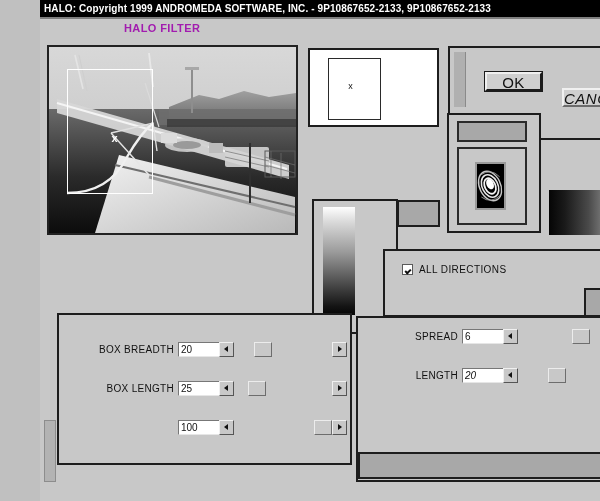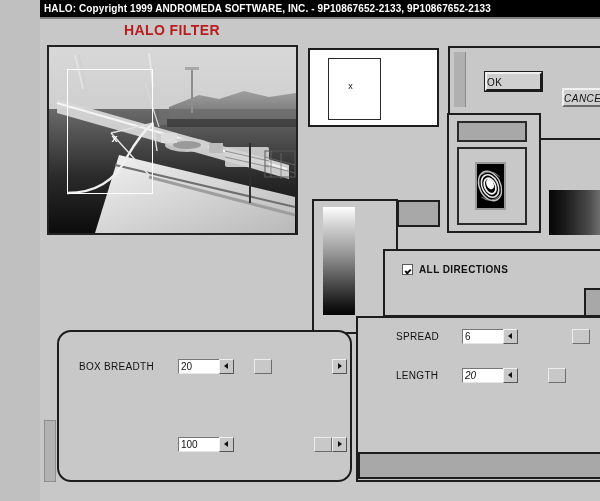--- a/index.html
+++ b/index.html
@@ -18,21 +18,21 @@
     font-size:10px;font-weight:bold;line-height:17px;
     padding-left:4px;box-sizing:border-box;white-space:nowrap;
     letter-spacing:.1px;overflow:hidden;
   }
   .titlebar-underline{
     position:absolute;left:0;top:17px;width:600px;height:2px;background:#7f7f7f;
   }
 
   .dialog-heading{
     position:absolute;left:84px;top:22px;
-    font-size:14px;font-weight:bold;color:#b91c1c;letter-spacing:.4px;
+    font-size:11px;font-weight:bold;color:#a21caf;letter-spacing:.4px;
   }
 
   
   .preview-frame{
     position:absolute;left:7px;top:45px;width:251px;height:190px;
     box-sizing:border-box;border:2px solid #222;background:#555;overflow:hidden;
   }
   .photo{position:absolute;left:0;top:0;width:100%;height:100%;}
   .sel-rect{
     position:absolute;left:18px;top:22px;width:86px;height:125px;
@@ -62,21 +62,21 @@
   .btn-group{
     position:absolute;left:408px;top:46px;width:186px;height:94px;
     box-sizing:border-box;border:2px solid #1d1d1d;background:#c8c8c8;
   }
   .btn-group-tab{
     position:absolute;left:4px;top:4px;width:11px;height:55px;background:#b0b0b0;
     border-right:1px solid #8a8a8a;
   }
   .btn{
     position:absolute;height:19px;background:#cfcfcf;
-    font-size:10px;color:#111;text-align:left;line-height:17px;
+    font-size:15px;color:#111;text-align:center;line-height:17px;
     box-sizing:border-box;letter-spacing:.5px;cursor:default;
   }
   .btn-ok{
     left:35px;top:24px;width:57px;
     border:2px solid;border-color:#f0f0f0 #1b1b1b #1b1b1b #f0f0f0;
     outline:1px solid #1b1b1b;outline-offset:0px;
   }
   .btn-cancel{
     left:112px;top:40px;width:52px;
     border:2px solid;border-color:#f0f0f0 #6b6b6b #6b6b6b #f0f0f0;font-style:italic;
@@ -126,36 +126,36 @@
   .chk-row{position:absolute;left:17px;top:13px;display:flex;align-items:center;gap:6px;}
   .chk{
     width:11px;height:11px;background:#fff;box-sizing:border-box;
     border:1px solid #5a5a5a;position:relative;
   }
   .chk::after{
     content:"";position:absolute;left:2px;top:4px;width:4px;height:2px;
     border-left:2px solid #111;border-bottom:2px solid #111;
     transform:rotate(-45deg);
   }
-  .chk-label{font-size:10px;color:#111;letter-spacing:.4px;font-weight:bold;}
+  .chk-label{font-size:10px;color:#111;letter-spacing:.4px;}
   .dir-grey-tab{
     position:absolute;left:199px;top:37px;width:50px;height:29px;
     background:#a8a8a8;box-sizing:border-box;border:2px solid #1d1d1d;
   }
 
   
   .param-panel{
     position:absolute;box-sizing:border-box;border:2px solid #1d1d1d;background:#c8c8c8;
   }
-  .panel-left{left:17px;top:330px;width:295px;height:152px;border-radius:14px;}
+  .panel-left{left:17px;top:313px;width:295px;height:152px;}
   .panel-right{left:316px;top:316px;width:278px;height:166px;}
 
   .param-row{position:absolute;height:16px;left:0;width:100%;}
   .param-label{
-    position:absolute;font-size:10px;color:#111;text-align:left;
+    position:absolute;font-size:10px;color:#111;text-align:right;
     letter-spacing:.3px;line-height:16px;white-space:nowrap;
   }
   .param-value{
     position:absolute;height:15px;width:42px;background:#fff;
     box-sizing:border-box;border:1px solid;border-color:#777 #e6e6e6 #e6e6e6 #777;
     font-size:10px;color:#111;line-height:13px;padding-left:2px;overflow:hidden;
   }
   .spin-left{
     position:absolute;width:15px;height:15px;background:#c8c8c8;
     box-sizing:border-box;border:1px solid;border-color:#f0f0f0 #555 #555 #f0f0f0;
@@ -318,20 +318,29 @@
     <div class="param-row" style="top:27px;">
       <div class="param-label" style="left:20px;width:95px;">BOX BREADTH</div>
       <div class="param-value" style="left:119px;top:0;">20</div>
       <div class="spin-left" style="left:160px;top:0;"></div>
       <div class="track" style="left:178px;top:0;width:110px;">
         <div class="thumb" style="left:17px;top:0;"></div>
         <div class="arrow-right" style="left:95px;top:0;"></div>
       </div>
     </div>
 
+    <div class="param-row" style="top:66px;">
+      <div class="param-label" style="left:20px;width:95px;">BOX LENGTH</div>
+      <div class="param-value" style="left:119px;top:0;">25</div>
+      <div class="spin-left" style="left:160px;top:0;"></div>
+      <div class="track" style="left:178px;top:0;width:110px;">
+        <div class="thumb" style="left:11px;top:0;"></div>
+        <div class="arrow-right" style="left:95px;top:0;"></div>
+      </div>
+    </div>
 
     <div class="param-row" style="top:105px;">
       <div class="param-value" style="left:119px;top:0;">100</div>
       <div class="spin-left" style="left:160px;top:0;"></div>
       <div class="track" style="left:178px;top:0;width:110px;">
         <div class="thumb" style="left:77px;top:0;"></div>
         <div class="arrow-right" style="left:95px;top:0;"></div>
       </div>
     </div>
   </div>

